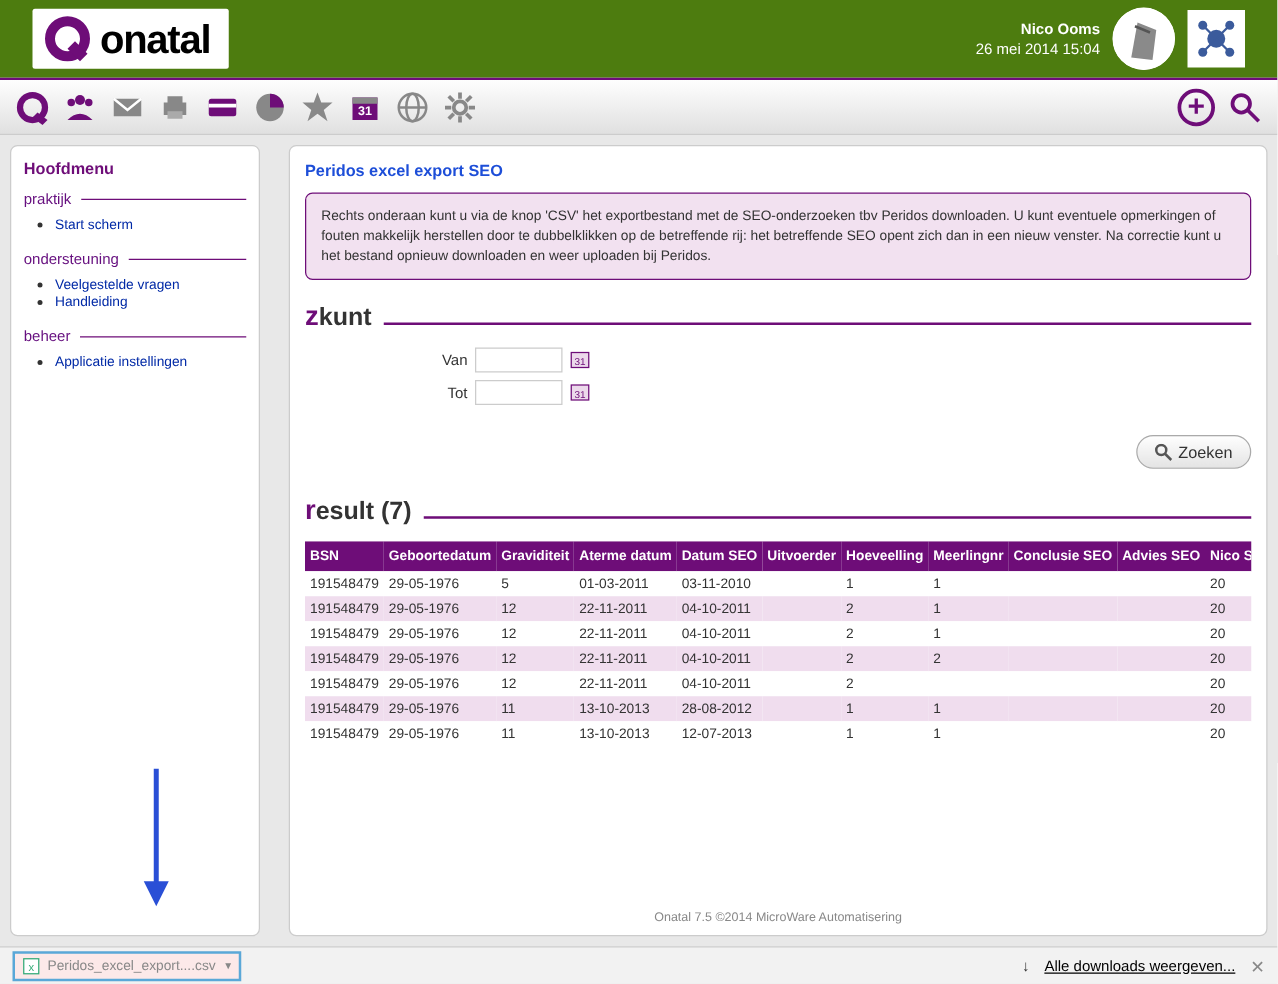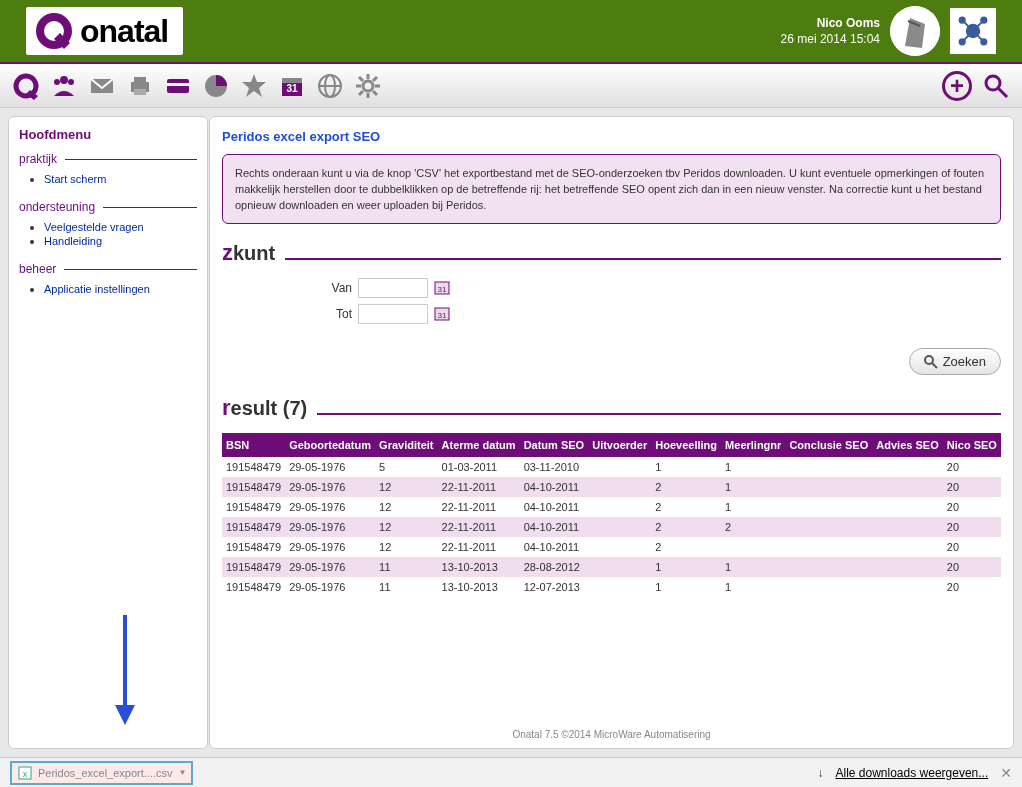--- a/index.html
+++ b/index.html
@@ -15,21 +15,21 @@
 .logo-right { width: 46px; height: 46px; background: #fff; margin-left: 10px; display: flex; align-items: center; justify-content: center; }
 
 
 .toolbar { background: linear-gradient(#fefefe,#e0e0e0); height: 46px; border-top: 2px solid #6e0d78; display: flex; align-items: center; padding: 0 10px; gap: 6px; border-bottom: 1px solid #ccc; }
 .tool-icon { width: 32px; height: 32px; display: flex; align-items: center; justify-content: center; cursor: pointer; color: #6e0d78; }
 .tool-icon.gray { color: #888; }
 .toolbar-right { margin-left: auto; display: flex; align-items: center; gap: 8px; }
 .plus-circle { width: 30px; height: 30px; border: 3px solid #6e0d78; border-radius: 50%; color: #6e0d78; font-size: 24px; font-weight: bold; display: flex; align-items: center; justify-content: center; line-height: 1; cursor: pointer; }
 
 
-.main-container { display: flex; gap: 1px; padding: 8px; height: calc(100% - 62px - 46px - 30px); }
+.main-container { display: flex; gap: 23px; padding: 8px; height: calc(100% - 62px - 46px - 30px); }
 .sidebar { width: 200px; background: #fff; border: 1px solid #ccc; border-radius: 6px; padding: 10px; }
 .sidebar h3 { color: #6e0d78; font-size: 13px; font-weight: bold; margin-bottom: 10px; }
 .menu-section { margin-bottom: 14px; }
 .menu-title { color: #660f7f; font-size: 12px; position: relative; display: flex; align-items: center; margin-bottom: 6px; }
 .menu-title::after { content: ""; flex: 1; height: 1px; background: #6e0d78; margin-left: 8px; }
 .menu-list { list-style: disc; padding-left: 25px; }
 .menu-list li { color: #333; }
 .menu-list li a { color: #0029a6; text-decoration: none; cursor: pointer; font-size: 11px; }
 
 .content { flex: 1; background: #fff; border: 1px solid #ccc; border-radius: 6px; padding: 12px 12px 8px 12px; overflow: hidden; display: flex; flex-direction: column; }

